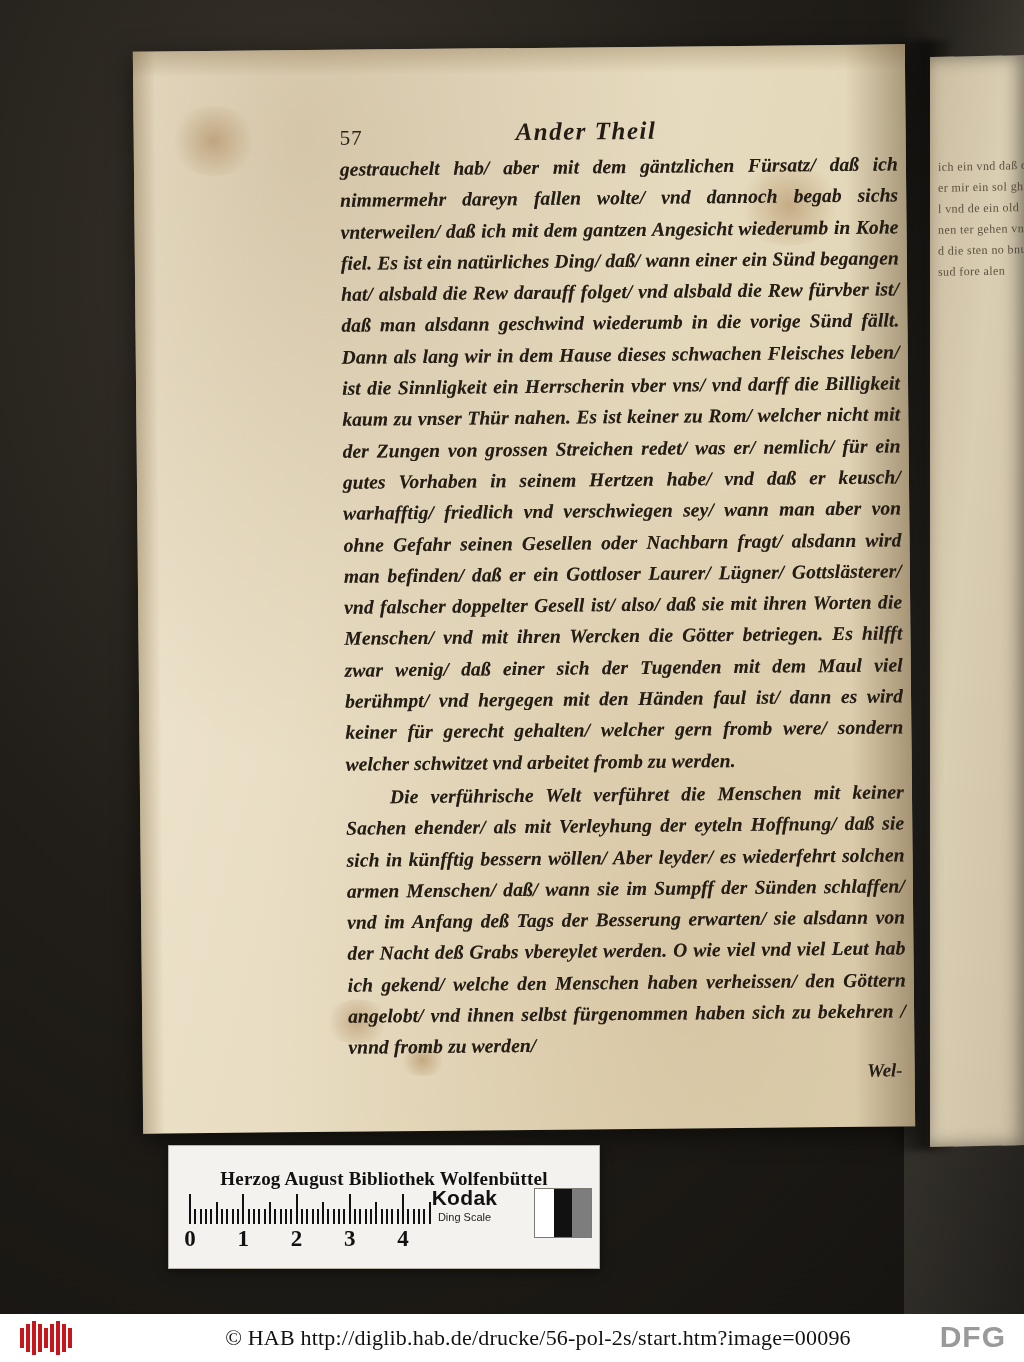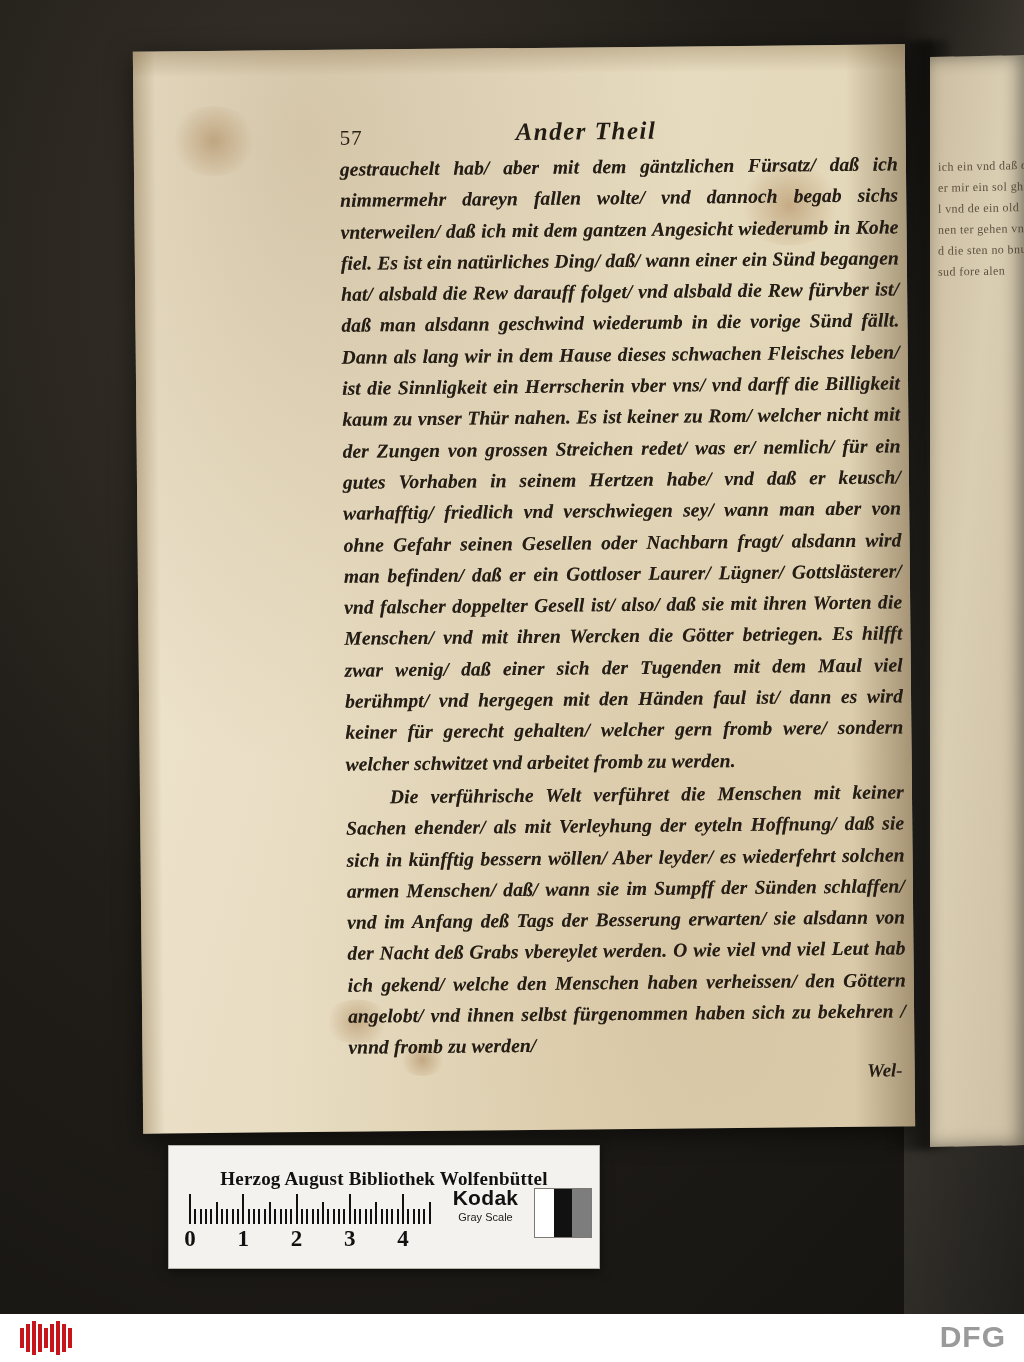--- a/index.html
+++ b/index.html
@@ -198,21 +198,21 @@
     position: absolute;
     top: 2px;
     font-family: "Liberation Serif", serif;
     font-weight: bold;
     font-size: 23px;
     color: #111;
     transform: translateX(-50%);
   }
   #kodak-block {
     position: absolute;
-    left: 264px; top: 4px;
+    left: 243px; top: 4px;
     width: 105px;
     text-align: center;
   }
   #kodak-name {
     font-family: "Liberation Sans", sans-serif;
     font-weight: bold;
     font-size: 21px;
     color: #111;
     letter-spacing: 0.3px;
   }
@@ -361,21 +361,21 @@
       <div id="ruler-labels">
           <div class="rlabel" style="left: 9px;">0</div>
           <div class="rlabel" style="left: 62.2609px;">1</div>
           <div class="rlabel" style="left: 115.522px;">2</div>
           <div class="rlabel" style="left: 168.783px;">3</div>
           <div class="rlabel" style="left: 222.043px;">4</div>
         </div>
     </div>
     <div id="kodak-block">
       <div id="kodak-name">Kodak</div>
-      <div id="kodak-sub">Gray Scale</div>
+      <div id="kodak-sub">Ding Scale</div>
     </div>
     <div id="patches">
         <div style="background: rgb(255, 255, 255);"></div>
         <div style="background: rgb(17, 17, 17);"></div>
         <div style="background: rgb(125, 125, 125);"></div>
       </div>
   </div>
 </div>
 
 <div id="credit-bar">
@@ -383,14 +383,15 @@
       <span style="height: 20px; background: rgb(199, 21, 28);"></span>
       <span style="height: 28px; background: rgb(199, 21, 28);"></span>
       <span style="height: 34px; background: rgb(199, 21, 28);"></span>
       <span style="height: 28px; background: rgb(199, 21, 28);"></span>
       <span style="height: 20px; background: rgb(199, 21, 28);"></span>
       <span style="height: 28px; background: rgb(199, 21, 28);"></span>
       <span style="height: 34px; background: rgb(199, 21, 28);"></span>
       <span style="height: 28px; background: rgb(199, 21, 28);"></span>
       <span style="height: 20px; background: rgb(199, 21, 28);"></span>
     </div>
+  <div id="credit-text">© HAB http://diglib.hab.de/drucke/56-pol-2s/start.htm?image=00096</div>
   <div id="dfg-logo">DFG</div>
 </div>
 
 </body></html>

